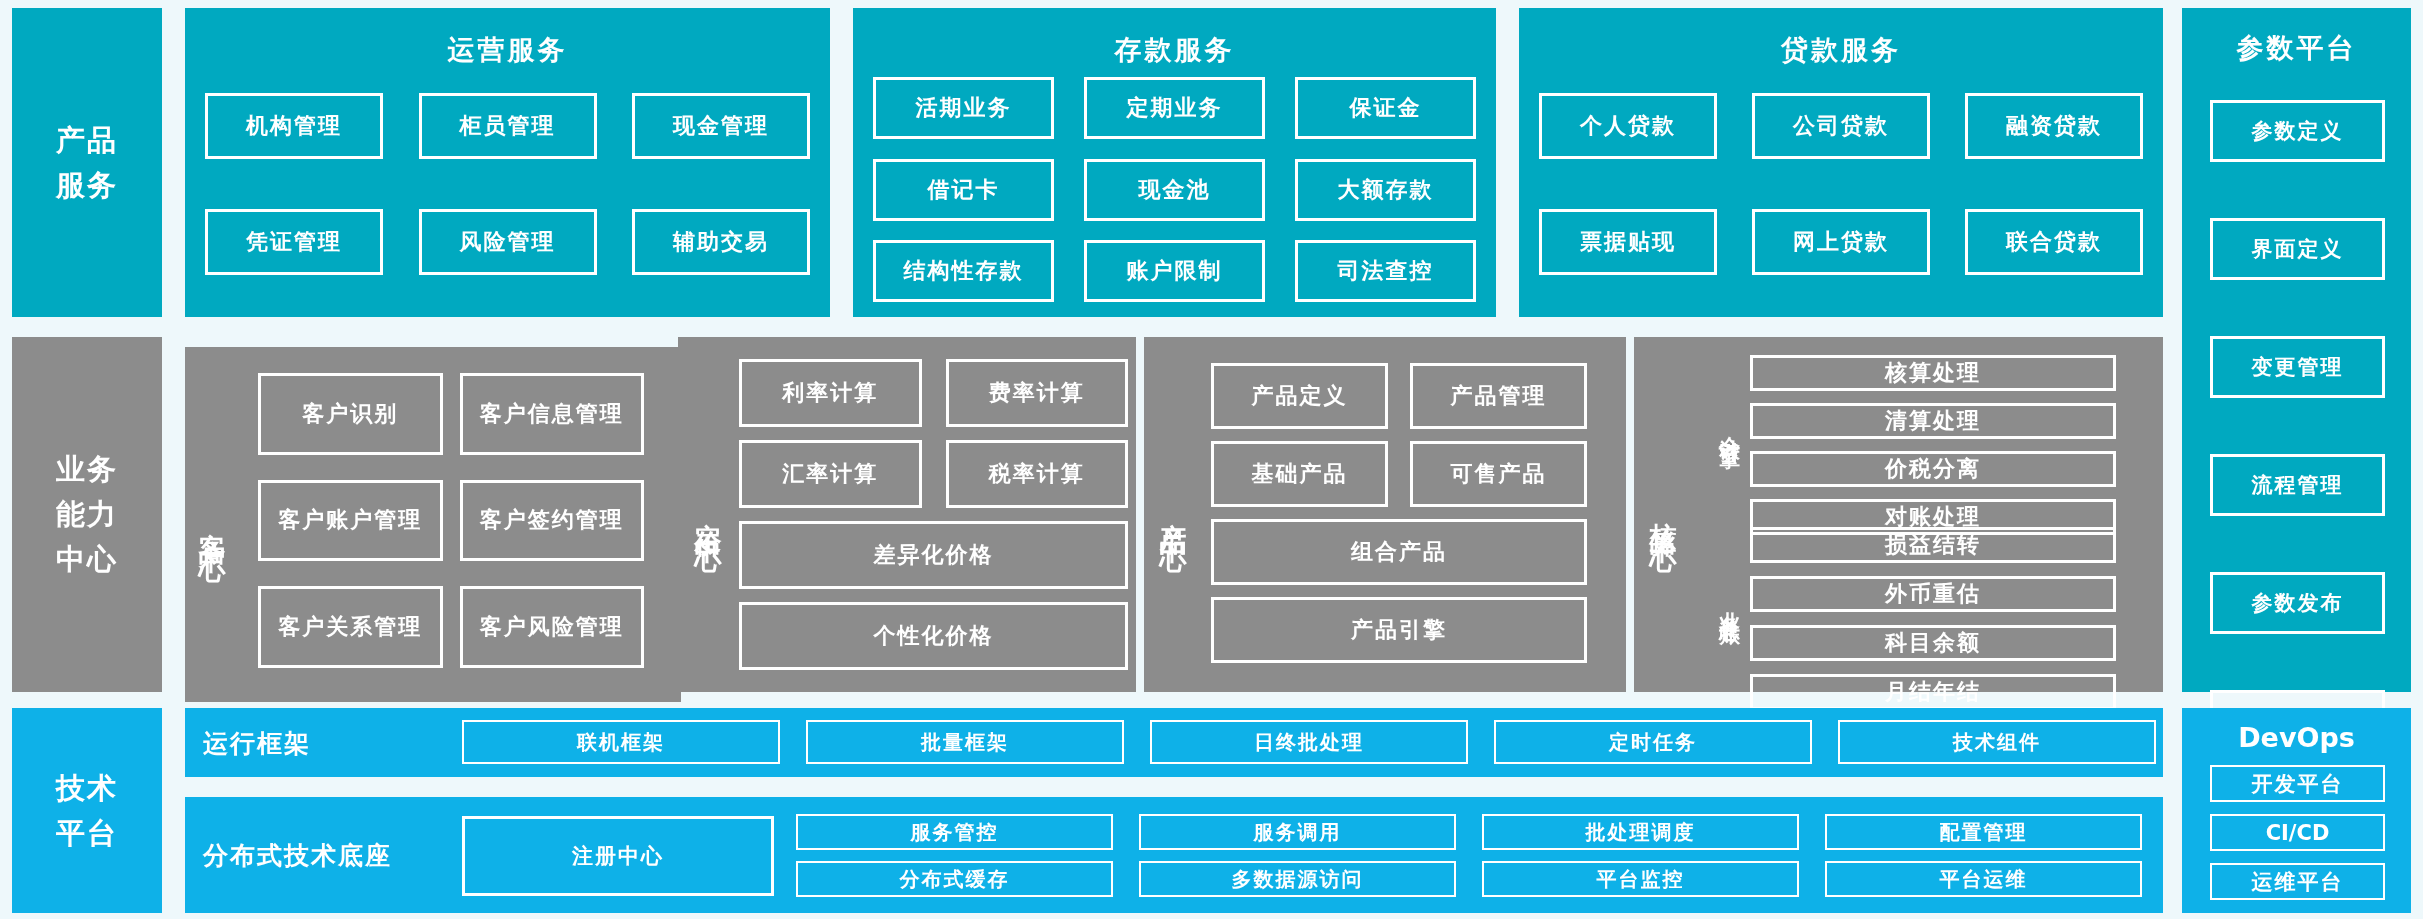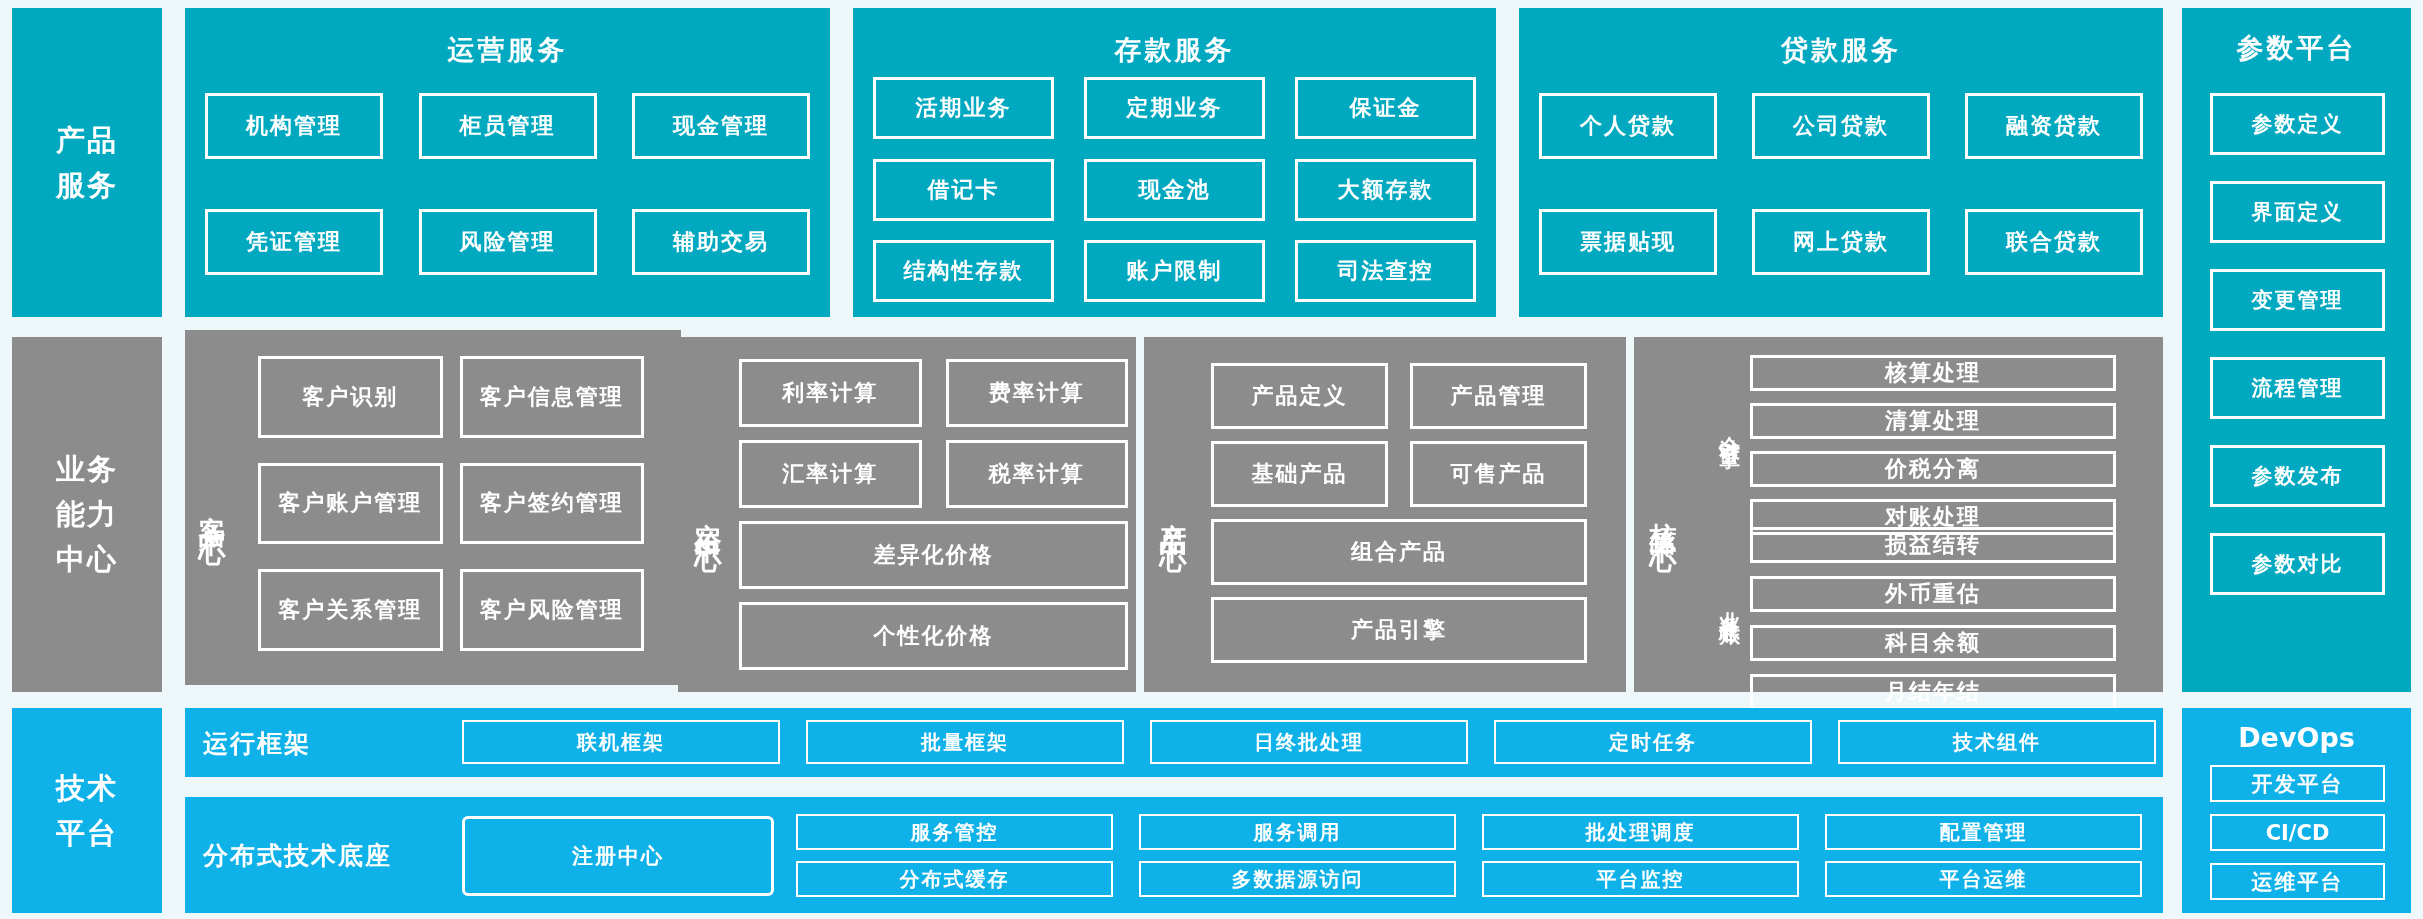--- a/index.html
+++ b/index.html
@@ -32,21 +32,21 @@
   .acct-sublabel{width:42px;display:flex;align-items:center;justify-content:center;
                  writing-mode:vertical-rl;text-orientation:upright;font-size:21px;letter-spacing:4px;line-height:1;}
   .acct-grid{flex:1;display:grid;grid-template-columns:1fr;}
   
   .hlabel{position:absolute;left:18px;top:50%;transform:translateY(-50%);font-size:25px;letter-spacing:2px;}
   .rt-boxes{position:absolute;left:277px;top:12px;display:flex;gap:26px;}
   .rt-boxes .tbox{width:318px;height:44px;font-size:20px;border-width:2px;}
   .dist-grid{position:absolute;left:611px;top:17px;display:grid;
              grid-template-columns:repeat(4,317px);grid-auto-rows:36px;gap:11px 26px;}
   .dist-grid .tbox{font-size:20px;border-width:2px;}
-  .registry{position:absolute;left:277px;top:19px;width:312px;height:80px;font-size:21px;border-radius:6px;}
+  .registry{position:absolute;left:277px;top:19px;width:312px;height:80px;font-size:21px;}
 </style>
 </head>
 <body>
 
 <div class="canvas">
 
   <div class="band rail grey" style="left:12px;top:337px;width:150px;height:355px;">
     <span>业务
 能力
 中心</span>
@@ -102,31 +102,31 @@
     </div>
     <div class="brow" style="top:201px;">
       <div class="tbox">票据贴现</div>
       <div class="tbox">网上贷款</div>
       <div class="tbox">联合贷款</div>
     </div>
   </div>
 
   <div class="band teal" style="left:2182px;top:8px;width:229px;height:684px;">
     <div class="sec-title" style="top:22px;">参数平台</div>
-    <div class="vcol" style="top:85px;gap:26px;">
+    <div class="vcol" style="top:92px;gap:56px;">
       <div class="tbox" style="height:62px;font-size:21px;">参数定义</div>
       <div class="tbox" style="height:62px;font-size:21px;">界面定义</div>
       <div class="tbox" style="height:62px;font-size:21px;">变更管理</div>
       <div class="tbox" style="height:62px;font-size:21px;">流程管理</div>
       <div class="tbox" style="height:62px;font-size:21px;">参数发布</div>
       <div class="tbox" style="height:62px;font-size:21px;">参数对比</div>
     </div>
   </div>
 
-  <div class="band grey" style="left:185px;top:330px;width:496px;height:355px;">
+  <div class="band grey" style="left:185px;top:347px;width:496px;height:355px;">
     <div class="vlabel" style="left:14px;">客户中心</div>
     <div class="midgrid" style="left:73px;top:26px;width:386px;height:295px;grid-template-columns:1fr 1fr;grid-template-rows:1fr 1fr 1fr;gap:25px 17px;">
       <div class="tbox">客户识别</div>
       <div class="tbox">客户信息管理</div>
       <div class="tbox">客户账户管理</div>
       <div class="tbox">客户签约管理</div>
       <div class="tbox">客户关系管理</div>
       <div class="tbox">客户风险管理</div>
     </div>
   </div>

